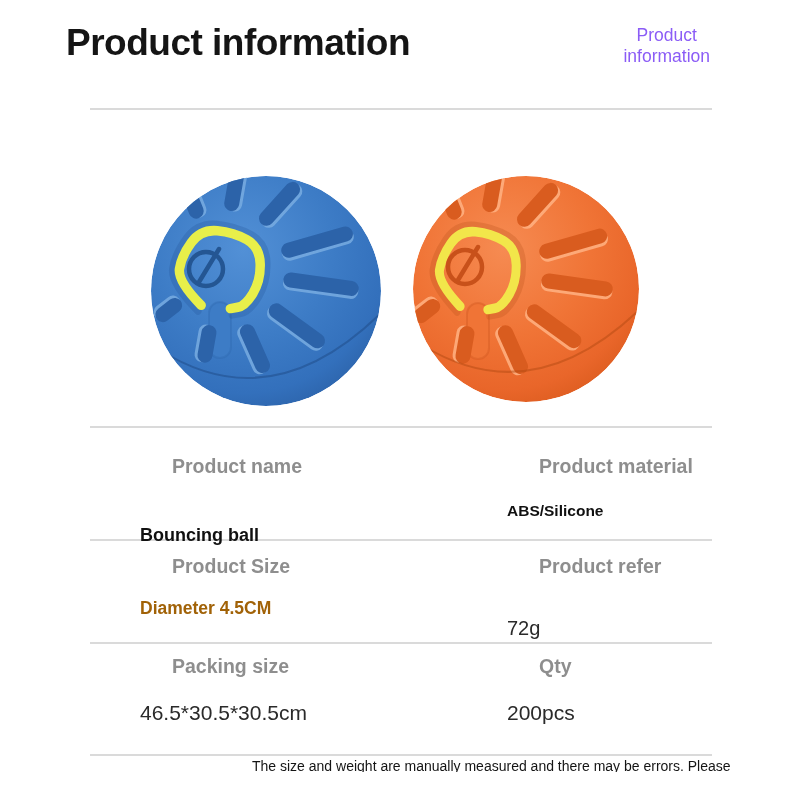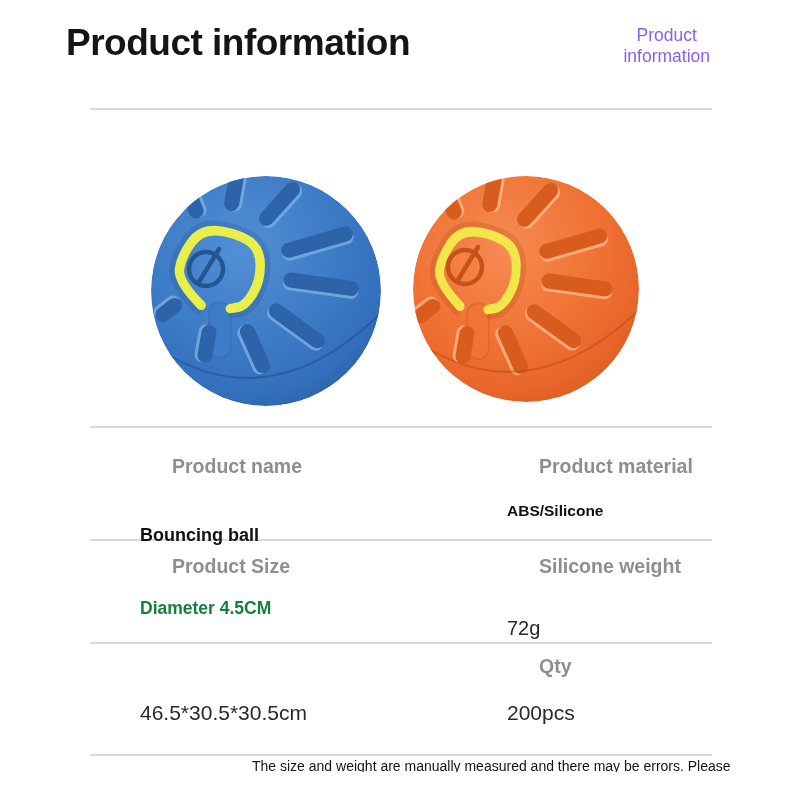--- a/index.html
+++ b/index.html
@@ -17,21 +17,21 @@
   }
   .hr{position:absolute;left:90px;width:622px;height:2px;background:#dadada;}
   .hr.t0{top:108px}.hr.t1{top:426px}.hr.t2{top:539px}.hr.t3{top:642px}.hr.t4{top:754px}
   .photo-area{position:absolute;left:100px;top:140px;width:600px;height:300px;}
   .cell{position:absolute;white-space:nowrap;}
   .col-l{left:140px}.col-r{left:507px}
   .spec-label{font-size:19.5px;font-weight:bold;color:#8e8e8e;margin-left:32px;}
   .r0l{top:455px}.r1l{top:555px}.r2l{top:655px}
   .val-name{top:497px;font-size:18px;font-weight:bold;color:#101010;margin-top:28px;}
   .val-material{top:502px;font-size:15.5px;font-weight:bold;color:#101010;}
-  .val-size{top:598px;font-size:17.5px;font-weight:bold;color:#15803d;}
+  .val-size{top:598px;font-size:17.5px;font-weight:bold;color:#a16207;}
   .val-weight{top:597px;font-size:20px;font-weight:normal;color:#2a2a2a;margin-top:20px;}
   .val-packing{top:701px;font-size:21px;font-weight:normal;color:#2a2a2a;}
   .val-qty{top:701px;font-size:21px;font-weight:normal;color:#2a2a2a;}
   .disclaimer{
     position:absolute;left:252px;top:756px;width:480px;
     font-size:14px;font-weight:normal;line-height:21.5px;color:#141414;
   }
 </style>
 </head>
 <body>
@@ -185,22 +185,23 @@
   <div class="hr t3"></div>
   <div class="hr t4"></div>
 
   <div class="cell col-l spec-label r0l">Product name</div>
   <div class="cell col-l val-name">Bouncing ball</div>
   <div class="cell col-r spec-label r0l">Product material</div>
   <div class="cell col-r val-material">ABS/Silicone</div>
 
   <div class="cell col-l spec-label r1l">Product Size</div>
   <div class="cell col-l val-size">Diameter 4.5CM</div>
-  <div class="cell col-r spec-label r1l">Silicone weight</div>
+  <div class="cell col-r spec-label r1l">Product refer</div>
   <div class="cell col-r val-weight">72g</div>
 
+  <div class="cell col-l spec-label r2l">Packing size</div>
   <div class="cell col-l val-packing">46.5*30.5*30.5cm</div>
   <div class="cell col-r spec-label r2l">Qty</div>
   <div class="cell col-r val-qty">200pcs</div>
 
   <div class="disclaimer">The size and weight are manually measured and there may be errors. Please refer to the actual product received</div>
 
 </div>
 
 </body></html>

